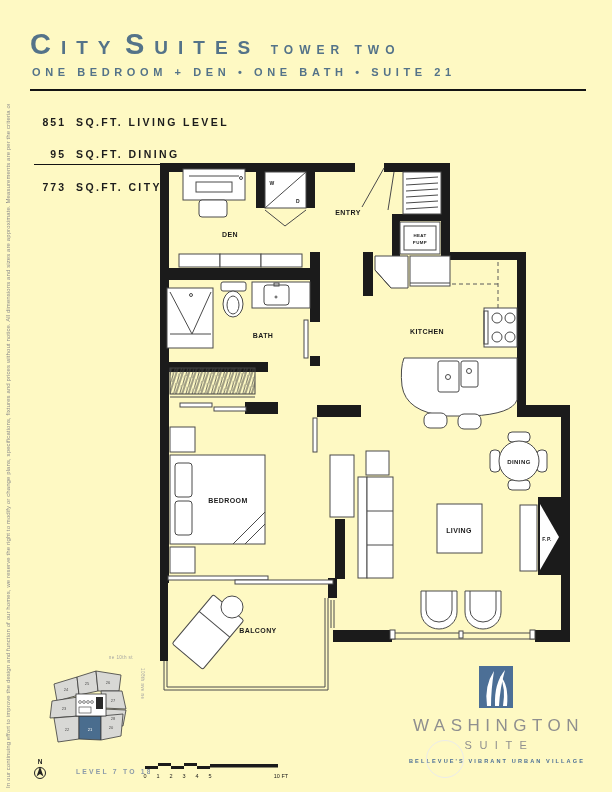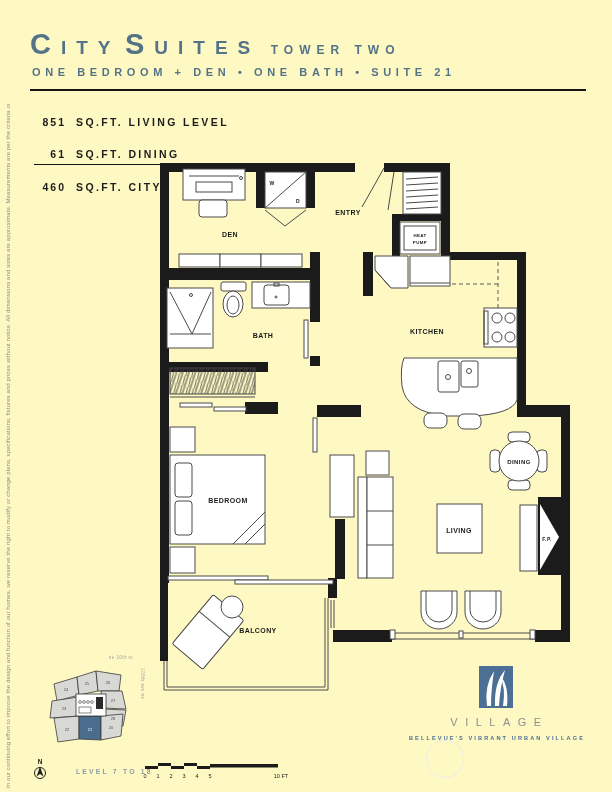--- a/index.html
+++ b/index.html
@@ -64,25 +64,25 @@
   </div>
   <div class="subtitle">ONE BEDROOM + DEN • ONE BATH • SUITE 21</div>
   <div class="rule"></div>
 
   <div class="stats">
     <div class="stat-row">
       <span class="stat-val">851</span>
       <span>SQ.FT. LIVING LEVEL</span>
     </div>
     <div class="stat-row underlined">
-      <span class="stat-val">61</span>
+      <span class="stat-val">95</span>
       <span>SQ.FT. DINING</span>
     </div>
     <div class="stat-row">
-      <span class="stat-val">460</span>
+      <span class="stat-val">773</span>
       <span>SQ.FT. CITY</span>
     </div>
   </div>
 
   <div class="disclaimer">In our continuing effort to improve the design and function of our homes, we reserve the right to modify or change plans, specifications, fixtures and prices without notice. All dimensions and sizes are approximate. Measurements are per the criteria outlined in the public offering statement.</div>
 
   <svg style="position:absolute;left:150px;top:143px;" width="462" height="556" viewBox="150 143 462 556" xmlns="http://www.w3.org/2000/svg">
     <defs>
       <pattern id="hatch" width="6" height="10" patternUnits="userSpaceOnUse" patternTransform="rotate(18)">
         <line x1="1" y1="0" x2="1" y2="10" stroke="#444" stroke-width="1"></line>
@@ -358,17 +358,18 @@
   </svg>
 
   <div class="logo">
     <div class="logo-circle"></div>
     <svg class="logo-mark" width="34" height="42" viewBox="0 0 34 42" xmlns="http://www.w3.org/2000/svg">
       <rect x="0" y="0" width="34" height="42" fill="#4c6f96"></rect>
       <path d="M8,40 Q5,20 15,5 Q12,24 12,40 Z" fill="#ffffff"></path>
       <path d="M16,40 Q15,17 26,4 Q21,22 20,40 Z" fill="#ffffff"></path>
       <path d="M24,40 Q27,22 21,10 Q30,18 28,40 Z" fill="#ffffff"></path>
     </svg>
-    <div class="logo-line2">VILLAGE</div>
+    <div class="logo-line1">WASHINGTON</div>
+    <div class="logo-line2">SUITE</div>
     <div class="logo-tag">BELLEVUE'S VIBRANT URBAN VILLAGE</div>
   </div>
 
 </div>
 
 </body></html>

